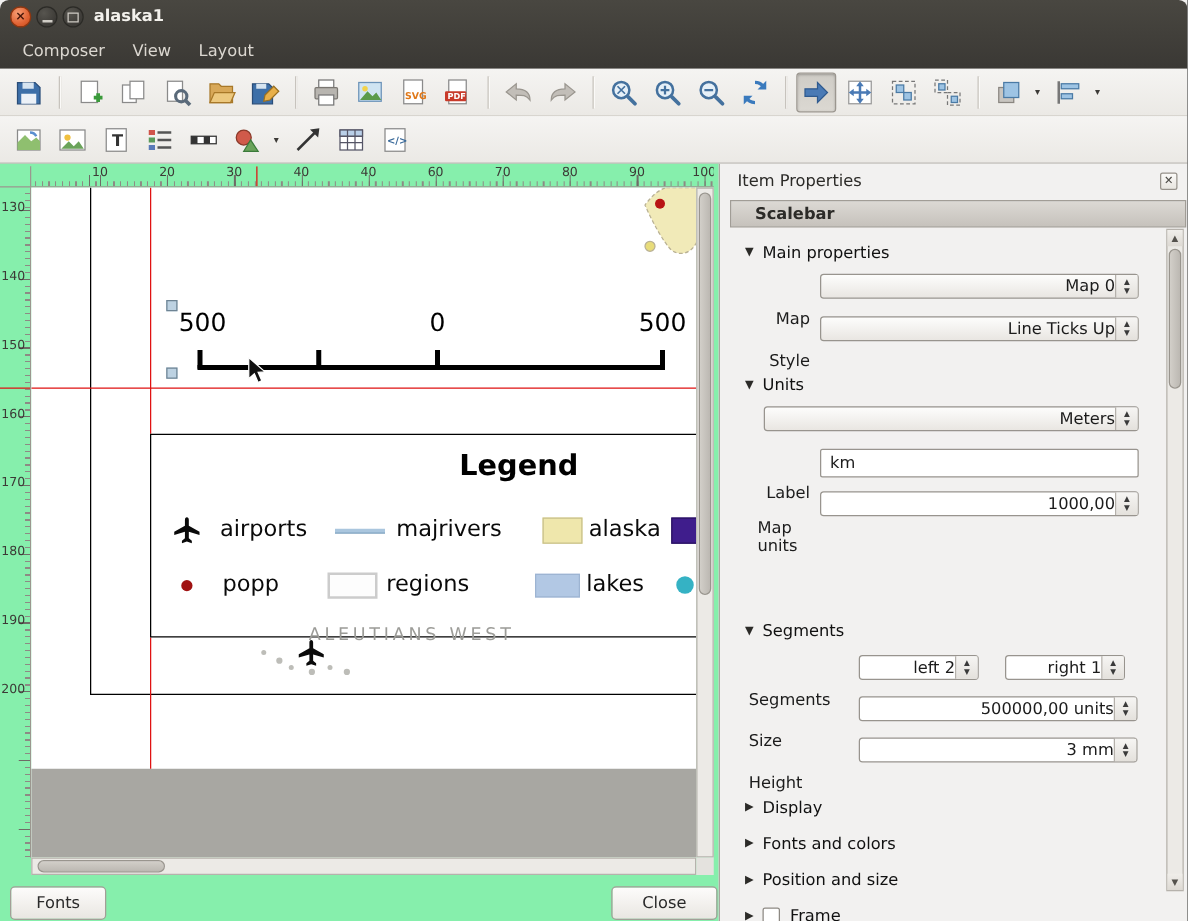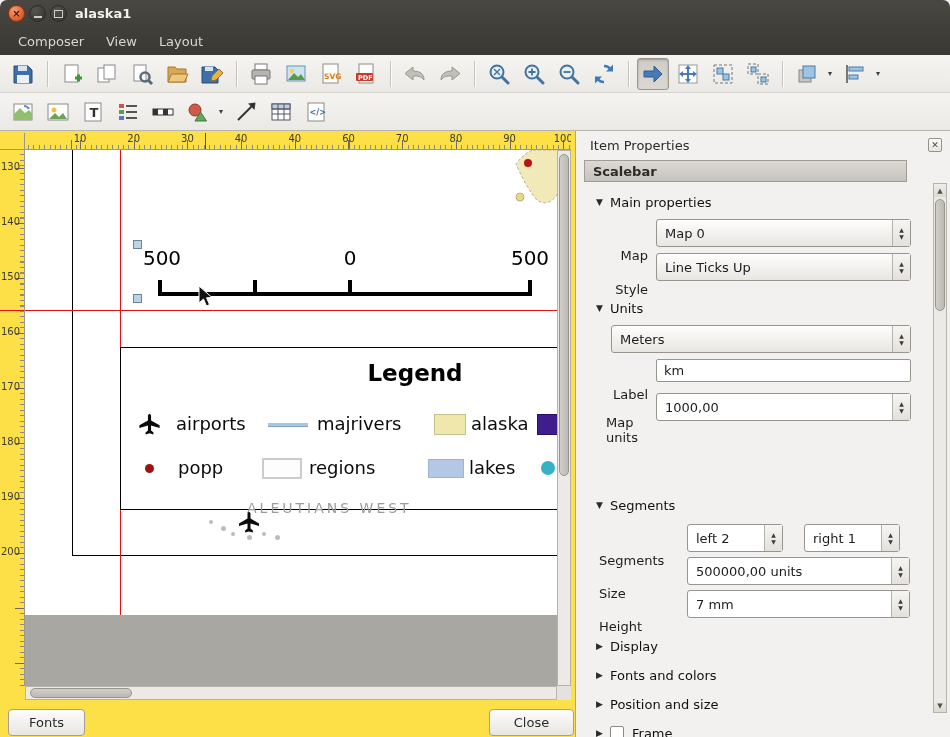--- a/index.html
+++ b/index.html
@@ -24,21 +24,21 @@
   .toolbar2{top:93px;height:38px;border-bottom:1px solid #b7b3ad;}
   .tbtn{width:32px;height:32px;margin-right:3px;display:flex;align-items:center;justify-content:center;
     border:1px solid transparent;border-radius:3px;box-sizing:border-box;}
   .tbtn.active{background:linear-gradient(#cfccc6,#dbd8d2);border:1px solid #9b968f;box-shadow:inset 0 1px 2px rgba(0,0,0,.25);}
   .tbtn.dd{width:45px;justify-content:space-between;padding:0 3px;}
   .ticon{width:24px;height:24px;display:block;}
   .ticon svg{display:block;}
   .ddarrow{font-size:8px;color:#3c3a36;}
   .tsep{width:1px;height:26px;background:#c7c3bd;border-right:1px solid #fbfaf8;margin:0 7px 0 5px;}
   
-  .canvas-zone{position:absolute;left:0;top:131px;width:575px;height:606px;background:#fde047;}
+  .canvas-zone{position:absolute;left:0;top:131px;width:575px;height:606px;background:#86efac;}
   .ruler-corner{position:absolute;left:0;top:2px;width:25px;height:17px;border-bottom:1px solid #9b978f;border-right:1px solid #9b978f;box-sizing:border-box;}
   .ruler-top{position:absolute;left:25px;top:2px;width:546px;height:17px;border-bottom:1px solid #9b978f;box-sizing:border-box;overflow:hidden;}
   .ruler-top .minor{position:absolute;left:0;right:0;bottom:0;height:4px;
     background:repeating-linear-gradient(90deg,#8d8a84 0 1px,transparent 1px 5.37px);background-position:55px 0;}
   .ruler-top .major{position:absolute;left:0;right:0;bottom:0;height:9px;
     background:repeating-linear-gradient(90deg,#6e6b66 0 1px,transparent 1px 53.7px);background-position:55px 0;}
   .ruler-top .marker{position:absolute;top:0;bottom:0;width:1px;background:#e01212;left:180px;}
   .rnum-t{position:absolute;top:0px;width:30px;margin-left:-15px;text-align:center;font-size:10px;color:#3c3a36;}
   .ruler-left{position:absolute;left:0;top:19px;width:25px;height:536px;border-right:1px solid #9b978f;box-sizing:border-box;overflow:hidden;}
   .ruler-left .minor{position:absolute;top:0;bottom:0;right:0;width:4px;
@@ -66,29 +66,29 @@
   .vscroll{position:absolute;left:557px;top:19px;width:14px;height:536px;background:#eceae6;border:1px solid #b6b2ac;box-sizing:border-box;}
   .vscroll .vhandle{position:absolute;left:1px;right:1px;border-radius:6px;background:linear-gradient(90deg,#d2cfc9,#bcb8b2);border:1px solid #99958e;box-sizing:border-box;}
   .hscroll{position:absolute;left:25px;top:555px;width:532px;height:14px;background:#eceae6;border:1px solid #b6b2ac;box-sizing:border-box;}
   .hscroll .hhandle{position:absolute;top:1px;bottom:1px;border-radius:6px;background:linear-gradient(#d2cfc9,#bcb8b2);border:1px solid #99958e;box-sizing:border-box;}
   .scorner{position:absolute;left:557px;top:555px;width:14px;height:14px;background:#e4e2de;}
   
   .panel{position:absolute;left:575px;top:131px;width:375px;height:606px;background:#f2f1f0;border-left:1px solid #a9a59e;box-sizing:border-box;}
   .panel-title{position:absolute;left:14px;top:7px;font-size:13px;color:#2c2b28;}
   .panel-close{position:absolute;left:352px;top:7px;width:14px;height:14px;border:1px solid #97928b;border-radius:2px;
     background:linear-gradient(#fbfaf8,#e8e5e0);display:flex;align-items:center;justify-content:center;font-size:9px;color:#4c4a46;box-sizing:border-box;}
-  .panel-header{position:absolute;left:8px;top:29px;width:323px;height:22px;box-sizing:border-box;
+  .panel-header{position:absolute;left:8px;top:29px;width:365px;height:22px;box-sizing:border-box;
     background:linear-gradient(#dcd9d4,#c6c2bc);border:1px solid #a19d96;font-weight:bold;font-size:13px;color:#2c2b28;
-    display:flex;align-items:center;padding-left:8px;}
+    display:flex;align-items:center;padding-left:19px;}
   .sec{position:absolute;left:8px;height:18px;display:flex;align-items:center;}
   .tri{font-size:9px;color:#2c2b28;width:14px;margin-left:12px;}
   .seclabel{font-size:13px;color:#111;}
   .flabel{position:absolute;font-size:13px;color:#1c1c1c;line-height:15px;margin-top:24px;}
-  .combo,.spinfield{position:absolute;height:28px;display:flex;align-items:center;
-    border:1px solid #98948e;border-radius:3px;box-sizing:border-box;}
+  .combo,.spinfield{position:absolute;height:20px;display:flex;align-items:center;
+    border:1px solid #98948e;border-radius:3px;box-sizing:border-box;text-align:right;}
   .combo{background:linear-gradient(#fdfdfc,#e9e6e2);}
   .spinfield{background:#fff;}
   .cval{flex:1;padding-left:8px;font-size:13px;color:#1c1c1c;white-space:nowrap;overflow:hidden;}
   .updown{display:flex;flex-direction:column;align-self:stretch;justify-content:center;align-items:center;width:17px;
     border-left:1px solid #b5b1ab;background:linear-gradient(#f6f5f3,#e4e1dc);}
   .updown i{font-style:normal;font-size:6px;line-height:7px;color:#3a3a3a;}
   .tinput{position:absolute;height:23px;background:#fff;border:1px solid #98948e;border-radius:2px;box-sizing:border-box;
     font-size:13px;color:#1c1c1c;display:flex;align-items:center;padding-left:7px;}
   .cbx{width:14px;height:14px;background:#fff;border:1px solid #8d8983;border-radius:2px;margin-right:8px;box-sizing:border-box;}
   .pscroll{position:absolute;left:357px;top:52px;width:14px;height:530px;background:#eceae6;border:1px solid #b6b2ac;box-sizing:border-box;}
@@ -605,21 +605,21 @@
     <div class="flabel" style="left:23px;top:431px">Size</div>
     <div class="spinfield" style="left:111px;top:426px;width:223px">
       <span class="cval">500000,00 units</span>
       <span class="updown">
           <i>▲</i>
           <i>▼</i>
         </span>
     </div>
     <div class="flabel" style="left:23px;top:464px">Height</div>
     <div class="spinfield" style="left:111px;top:459px;width:223px">
-      <span class="cval">7 mm</span>
+      <span class="cval">3 mm</span>
       <span class="updown">
           <i>▲</i>
           <i>▼</i>
         </span>
     </div>
 
     <div class="sec" style="top:506px">
       <span class="tri">▶</span>
       <span class="seclabel">Display</span>
     </div>

